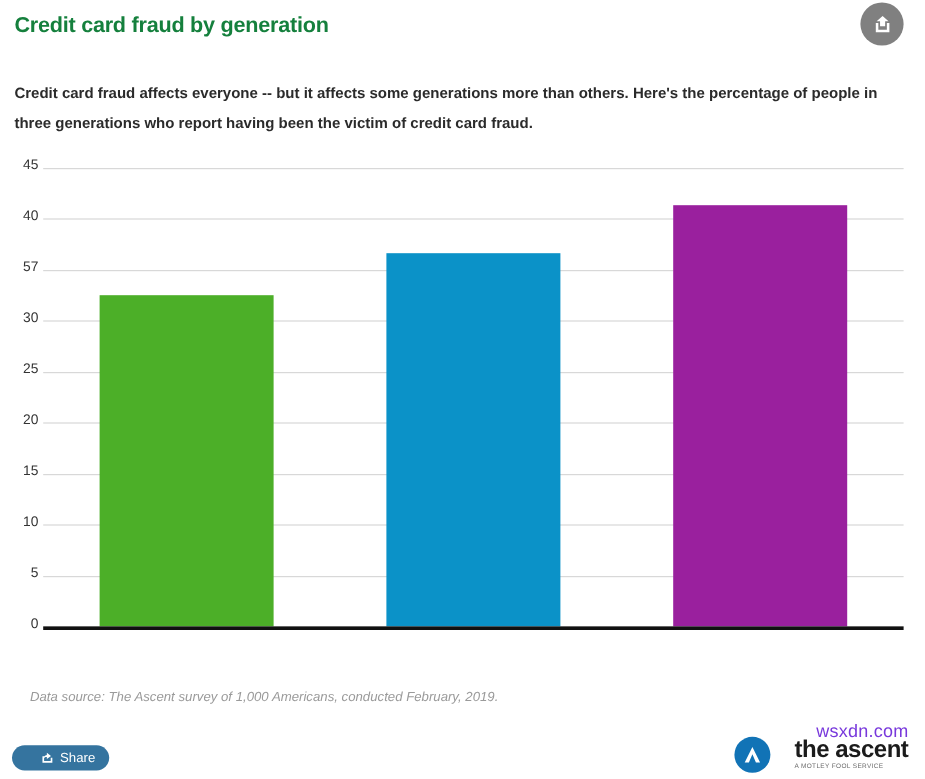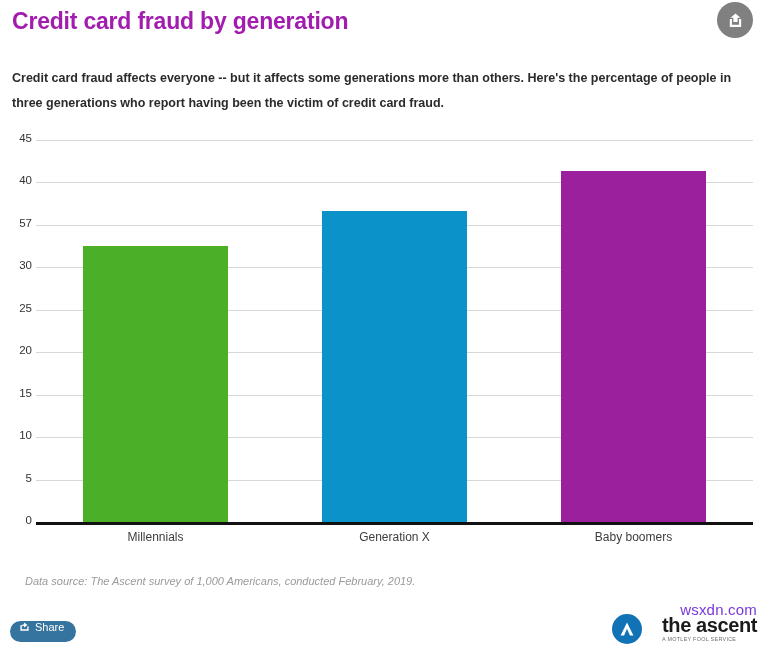--- a/index.html
+++ b/index.html
@@ -28,24 +28,24 @@
     position: absolute;
     left: 0;
     top: 0;
     width: 771px;
     padding: 0;
   }
   .chart-title {
     position: absolute;
     left: 12px;
     top: 6px;
-    font-size: 23px;
+    font-size: 18px;
     font-weight: bold;
     letter-spacing: -0.2px;
-    color: #a21caf;
+    color: #15803d;
     line-height: 30px;
     white-space: nowrap;
   }
   .share-circle {
     position: absolute;
     right: 18px;
     top: 2px;
     width: 36px;
     height: 36px;
     border-radius: 50%;
@@ -156,27 +156,27 @@
     font-style: italic;
     color: #9a9a9a;
     line-height: 16px;
     white-space: nowrap;
   }
   .share-button {
     position: absolute;
     left: 10px;
     top: 621px;
     height: 21px;
-    padding: 0 12px 0 9px;
+    padding: 0 12px 0 24px;
     border-radius: 11px;
     background: #35749f;
     color: #ffffff;
     font-size: 11px;
     display: flex;
-    align-items: flex-start;
+    align-items: center;
     gap: 5px;
     cursor: pointer;
     box-sizing: border-box;
   }
   .share-button svg { display: block; }
 
   .brand {
     position: absolute;
     right: 14px;
     top: 612px;
@@ -292,25 +292,20 @@
         </div>
 
       <div class="bars-layer" id="bars-layer">
           <div class="bar" style="left: 83px; width: 145px; height: 275.889px; background: rgb(76, 175, 40);"></div>
           <div class="bar" style="left: 322px; width: 145px; height: 310.693px; background: rgb(11, 146, 200);"></div>
           <div class="bar" style="left: 561px; width: 145px; height: 351.44px; background: rgb(154, 32, 158);"></div>
         </div>
 
       <div class="axis-baseline"></div>
 
-      <div class="cat-labels" id="cat-labels">
-          <div class="cat-label" style="left: 36px; width: 239px;">Millennials</div>
-          <div class="cat-label" style="left: 275px; width: 239px;">Generation X</div>
-          <div class="cat-label" style="left: 514px; width: 239px;">Baby boomers</div>
-        </div>
     </div>
   </div>
 
   <div class="source-note">Data source: The Ascent survey of 1,000 Americans, conducted February, 2019.</div>
 
   <div class="share-button">
     <span>
       <svg width="11" height="11" viewBox="0 0 24 24" aria-hidden="true">
         <path d="M3 9 L3 21 L21 21 L21 12 L18 12 L18 18 L6 18 L6 9 Z" fill="#ffffff"></path>
         <path d="M11 3 L11 7 C7 7.5 5 10 4.5 14 C6.5 11 8.5 10.5 11 10.5 L11 14 L18.5 8.5 Z" fill="#ffffff"></path>

